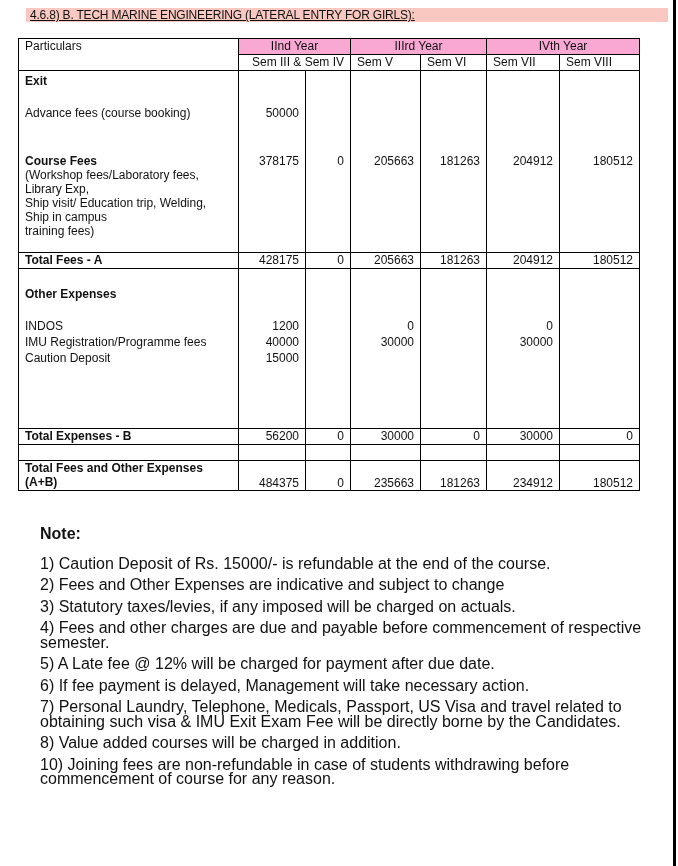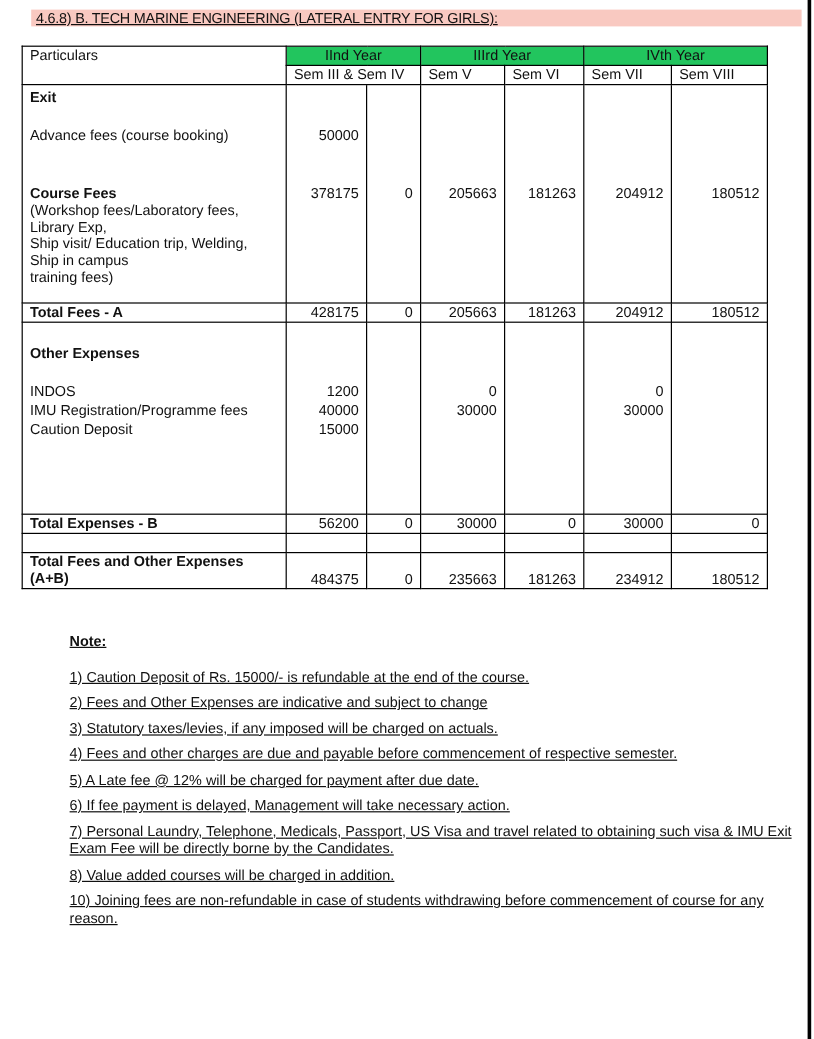--- a/index.html
+++ b/index.html
@@ -14,25 +14,25 @@
   .title-text {
     position:absolute; left:30px; top:8px; font-size:12px; font-weight:normal;
     text-decoration:underline; line-height:14px; letter-spacing:-0.2px;
   }
   table.fees {
     position:absolute; left:18px; top:38px; border-collapse:collapse; table-layout:fixed;
     font-size:12px; line-height:14px;
   }
   table.fees td { border:1px solid #000; padding:0 6px; vertical-align:top; }
   table.fees td.num { text-align:right; }
-  table.fees td.ctr { text-align:left; }
-  .hdr-year { background:#22c55e; text-align:center; }
+  table.fees td.ctr { text-align:right; }
+  .hdr-year { background:#f9a8d4; text-align:center; }
   .b { font-weight:bold; }
   .bottom-thick td { border-bottom:2px solid #000; }
-  .notes { position:absolute; left:58px; top:527px; width:610px; font-size:12px; line-height:14.5px;text-decoration:underline; }
+  .notes { position:absolute; left:40px; top:527px; width:610px; font-size:16px; line-height:14.5px; }
   .note-title { font-weight:bold; margin-bottom:15px; }
   .note-item { margin-bottom:7px; }
 </style>
 </head>
 <body>
 
 <div class="right-rule"></div>
 <div class="title-bar"></div>
 <div class="title-text">4.6.8) B. TECH MARINE ENGINEERING (LATERAL ENTRY FOR GIRLS):</div>
 

